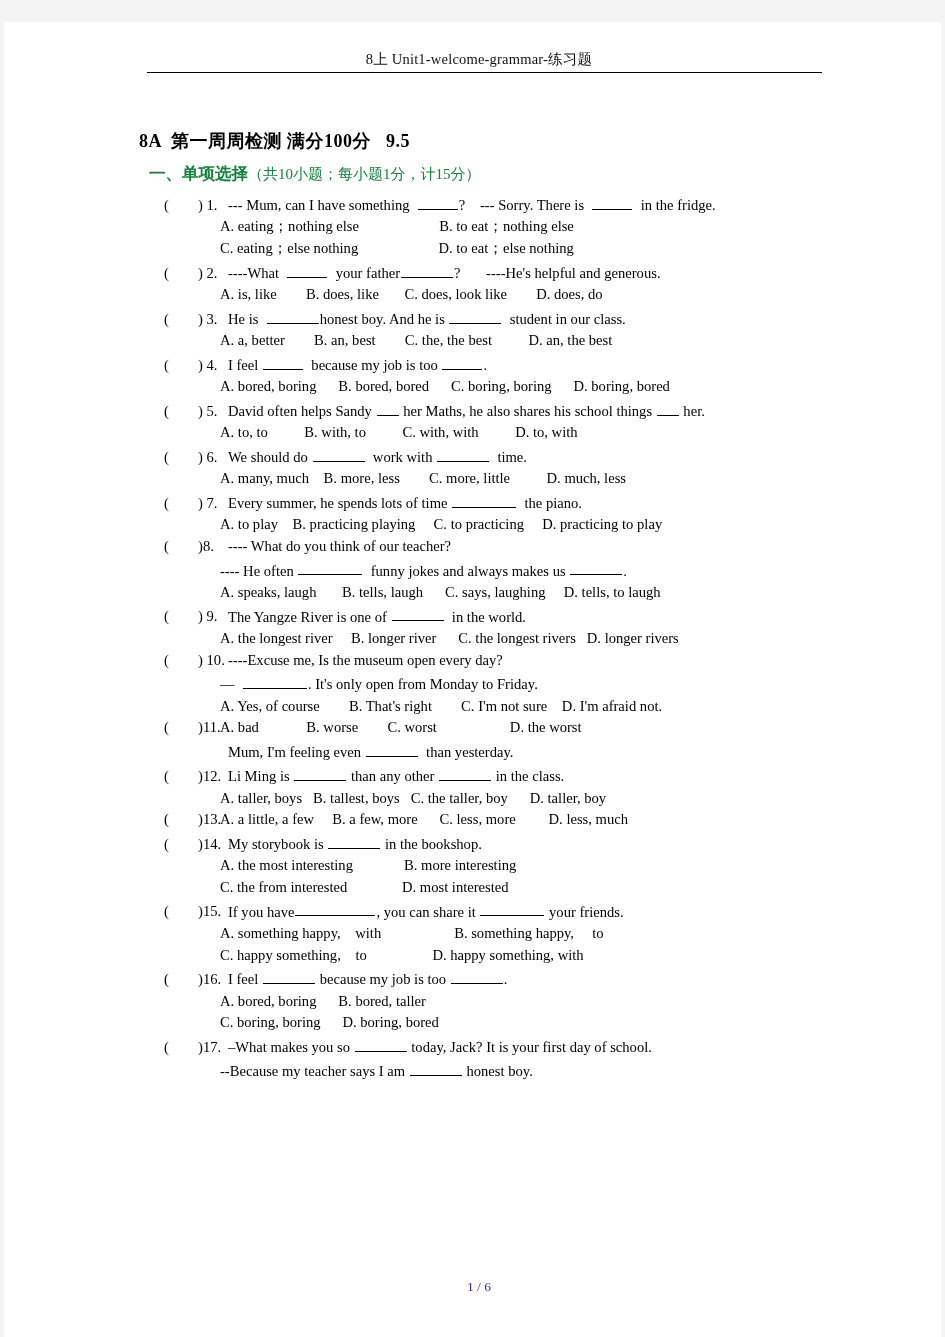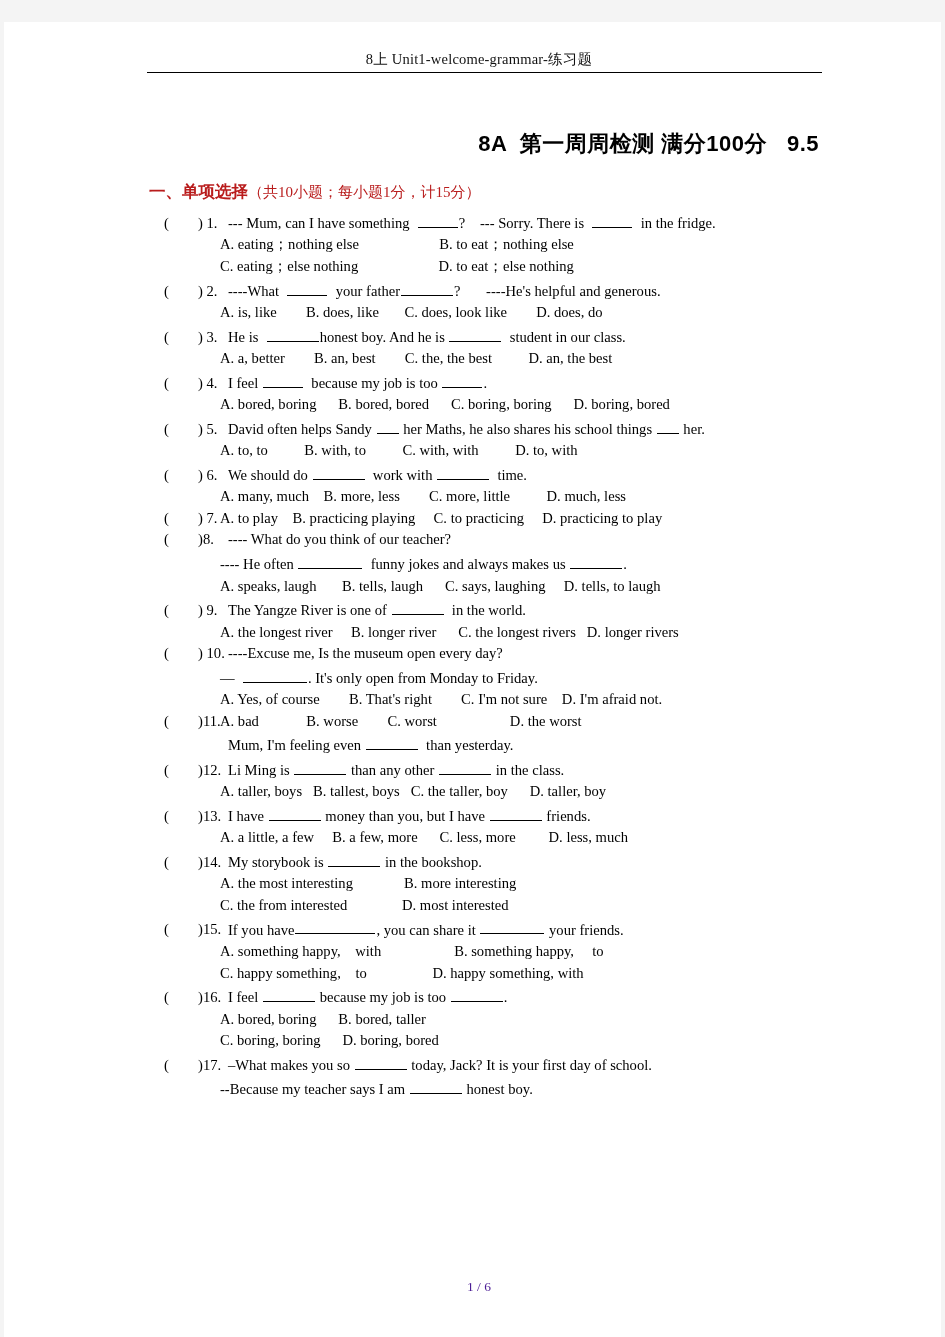--- a/index.html
+++ b/index.html
@@ -42,35 +42,35 @@
   .header-rule {
     margin-top: 3px;
     margin-left: 8px;
     margin-right: -3px;
     border-bottom: 1.6px solid #000;
   }
 
   
   .doc-title {
     margin-top: 56px;
-    text-align: right;
-    font-family: Liberation Sans, sans-serif;
+    text-align: left;
+    font-family: Liberation Serif, serif;
     font-weight: bold;
-    font-size: 22px;
+    font-size: 18px;
     color: #000;
     letter-spacing: .5px;
     white-space: pre;
   }
 
   
   .section-head {
-    margin-top: 22px;
+    margin-top: 10px;
     margin-left: 10px;
     font-size: 16px;
-    color: #b91c1c;
+    color: #15803d;
     white-space: pre;
   }
   .section-head .sec-label {
     font-family: "Liberation Sans", "DejaVu Sans", sans-serif;
     font-weight: bold;
     font-size: 16.5px;
   }
   .section-head .sec-note {
     font-family: "Liberation Serif", "DejaVu Serif", serif;
     font-size: 15px;
@@ -148,27 +148,27 @@
 
     <div class="section-head"><span class="sec-label">一、单项选择</span><span class="sec-note">（共10小题；每小题1分，计15分）</span></div>
 
     <div class="qlist">
         <div class="qrow"><div class="qmark">(        ) 1.</div><div class="qbody"><div class="qline indent0">--- Mum, can I have something  <span class="blank b-sm"></span>?    --- Sorry. There is  <span class="blank b-sm"></span>  in the fridge.</div><div class="qline optsA">A. eating；nothing else                      B. to eat；nothing else</div><div class="qline optsA">C. eating；else nothing                      D. to eat；else nothing</div></div></div>
         <div class="qrow"><div class="qmark">(        ) 2.</div><div class="qbody"><div class="qline indent0">----What  <span class="blank b-sm"></span>  your father<span class="blank b-md"></span>?       ----He's helpful and generous.</div><div class="qline optsA">A. is, like        B. does, like       C. does, look like        D. does, do</div></div></div>
         <div class="qrow"><div class="qmark">(        ) 3.</div><div class="qbody"><div class="qline indent0">He is  <span class="blank b-md"></span>honest boy. And he is <span class="blank b-md"></span>  student in our class.</div><div class="qline optsA">A. a, better        B. an, best        C. the, the best          D. an, the best</div></div></div>
         <div class="qrow"><div class="qmark">(        ) 4.</div><div class="qbody"><div class="qline indent0">I feel <span class="blank b-sm"></span>  because my job is too <span class="blank b-sm"></span>.</div><div class="qline optsA">A. bored, boring      B. bored, bored      C. boring, boring      D. boring, bored</div></div></div>
         <div class="qrow"><div class="qmark">(        ) 5.</div><div class="qbody"><div class="qline indent0">David often helps Sandy <span class="blank b-xs"></span> her Maths, he also shares his school things <span class="blank b-xs"></span> her.</div><div class="qline optsA">A. to, to          B. with, to          C. with, with          D. to, with</div></div></div>
         <div class="qrow"><div class="qmark">(        ) 6.</div><div class="qbody"><div class="qline indent0">We should do <span class="blank b-md"></span>  work with <span class="blank b-md"></span>  time.</div><div class="qline optsA">A. many, much    B. more, less        C. more, little          D. much, less</div></div></div>
-        <div class="qrow"><div class="qmark">(        ) 7.</div><div class="qbody"><div class="qline optsA">A. to play    B. practicing playing     C. to practicing     D. practicing to play</div></div></div>
+        <div class="qrow"><div class="qmark">(        ) 7.</div><div class="qbody"><div class="qline indent0">Every summer, he spends lots of time <span class="blank b-lg"></span>  the piano.</div><div class="qline optsA">A. to play    B. practicing playing     C. to practicing     D. practicing to play</div></div></div>
         <div class="qrow"><div class="qmark">(        )8.</div><div class="qbody"><div class="qline indent0">---- What do you think of our teacher?</div><div class="qline optsA">---- He often <span class="blank b-lg"></span>  funny jokes and always makes us <span class="blank b-md"></span>.</div><div class="qline optsA">A. speaks, laugh       B. tells, laugh      C. says, laughing     D. tells, to laugh</div></div></div>
         <div class="qrow"><div class="qmark">(        ) 9.</div><div class="qbody"><div class="qline indent0">The Yangze River is one of <span class="blank b-md"></span>  in the world.</div><div class="qline optsA">A. the longest river     B. longer river      C. the longest rivers   D. longer rivers</div></div></div>
         <div class="qrow"><div class="qmark">(        ) 10.</div><div class="qbody"><div class="qline indent0">----Excuse me, Is the museum open every day?</div><div class="qline optsA">—  <span class="blank b-lg"></span>. It's only open from Monday to Friday.</div><div class="qline optsA">A. Yes, of course        B. That's right        C. I'm not sure    D. I'm afraid not.</div></div></div>
         <div class="qrow"><div class="qmark">(        )11.</div><div class="qbody"><div class="qline optsA">A. bad             B. worse        C. worst                    D. the worst</div><div class="qline indent0">Mum, I'm feeling even <span class="blank b-md"></span>  than yesterday.</div></div></div>
         <div class="qrow"><div class="qmark">(        )12.</div><div class="qbody"><div class="qline indent0">Li Ming is <span class="blank b-md"></span> than any other <span class="blank b-md"></span> in the class.</div><div class="qline optsA">A. taller, boys   B. tallest, boys   C. the taller, boy      D. taller, boy</div></div></div>
-        <div class="qrow"><div class="qmark">(        )13.</div><div class="qbody"><div class="qline indent0">I have <span class="blank b-md"></span> money than you, but I have <span class="blank b-md"></span> friends.</div><div class="qline optsA">A. a little, a few     B. a few, more      C. less, more         D. less, much</div></div></div>
+        <div class="qrow"><div class="qmark">(        )13.</div><div class="qbody"><div class="qline optsA">A. a little, a few     B. a few, more      C. less, more         D. less, much</div></div></div>
         <div class="qrow"><div class="qmark">(        )14.</div><div class="qbody"><div class="qline indent0">My storybook is <span class="blank b-md"></span> in the bookshop.</div><div class="qline optsA">A. the most interesting              B. more interesting</div><div class="qline optsA">C. the from interested               D. most interested</div></div></div>
         <div class="qrow"><div class="qmark">(        )15.</div><div class="qbody"><div class="qline indent0">If you have<span class="blank b-xl"></span>, you can share it <span class="blank b-lg"></span> your friends.</div><div class="qline optsA">A. something happy,    with                    B. something happy,     to</div><div class="qline optsA">C. happy something,    to                  D. happy something, with</div></div></div>
         <div class="qrow"><div class="qmark">(        )16.</div><div class="qbody"><div class="qline indent0">I feel <span class="blank b-md"></span> because my job is too <span class="blank b-md"></span>.</div><div class="qline optsA">A. bored, boring      B. bored, taller</div><div class="qline optsA">C. boring, boring      D. boring, bored</div></div></div>
         <div class="qrow"><div class="qmark">(        )17.</div><div class="qbody"><div class="qline indent0">–What makes you so <span class="blank b-md"></span> today, Jack? It is your first day of school.</div><div class="qline optsA">--Because my teacher says I am <span class="blank b-md"></span> honest boy.</div></div></div>
       </div>
 
     <div class="page-footer">1 / 6</div>
   </div>
 </div>
 

